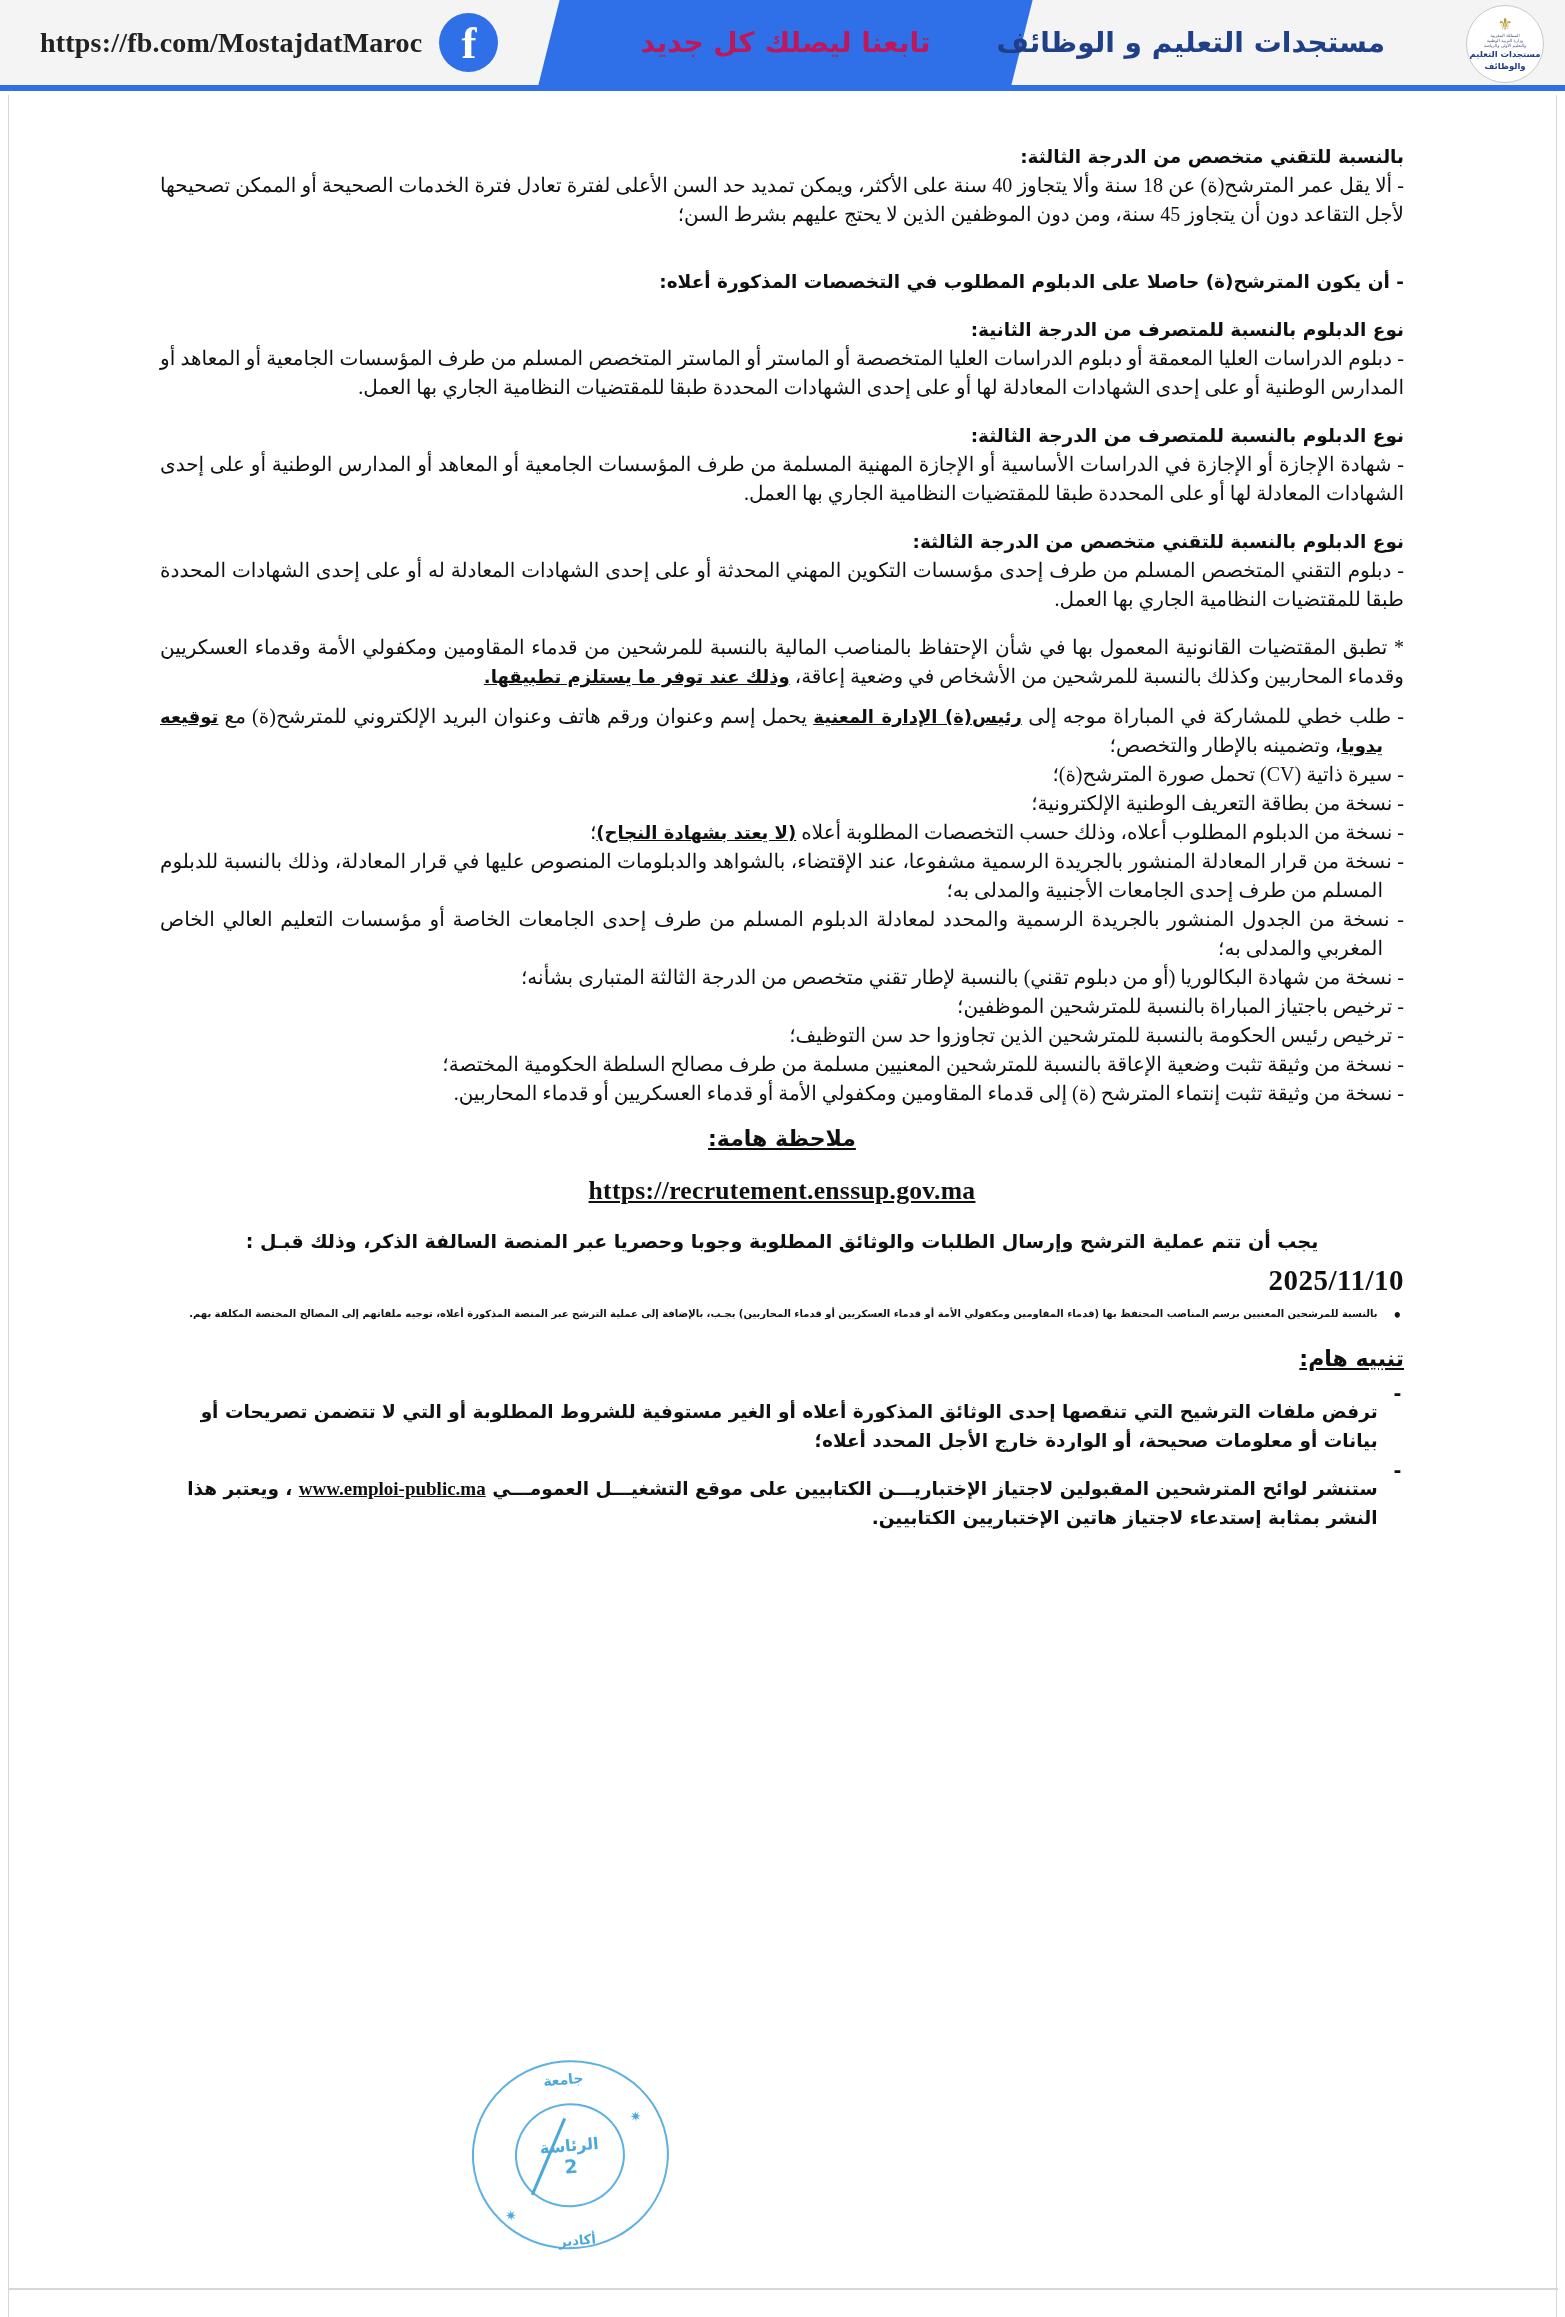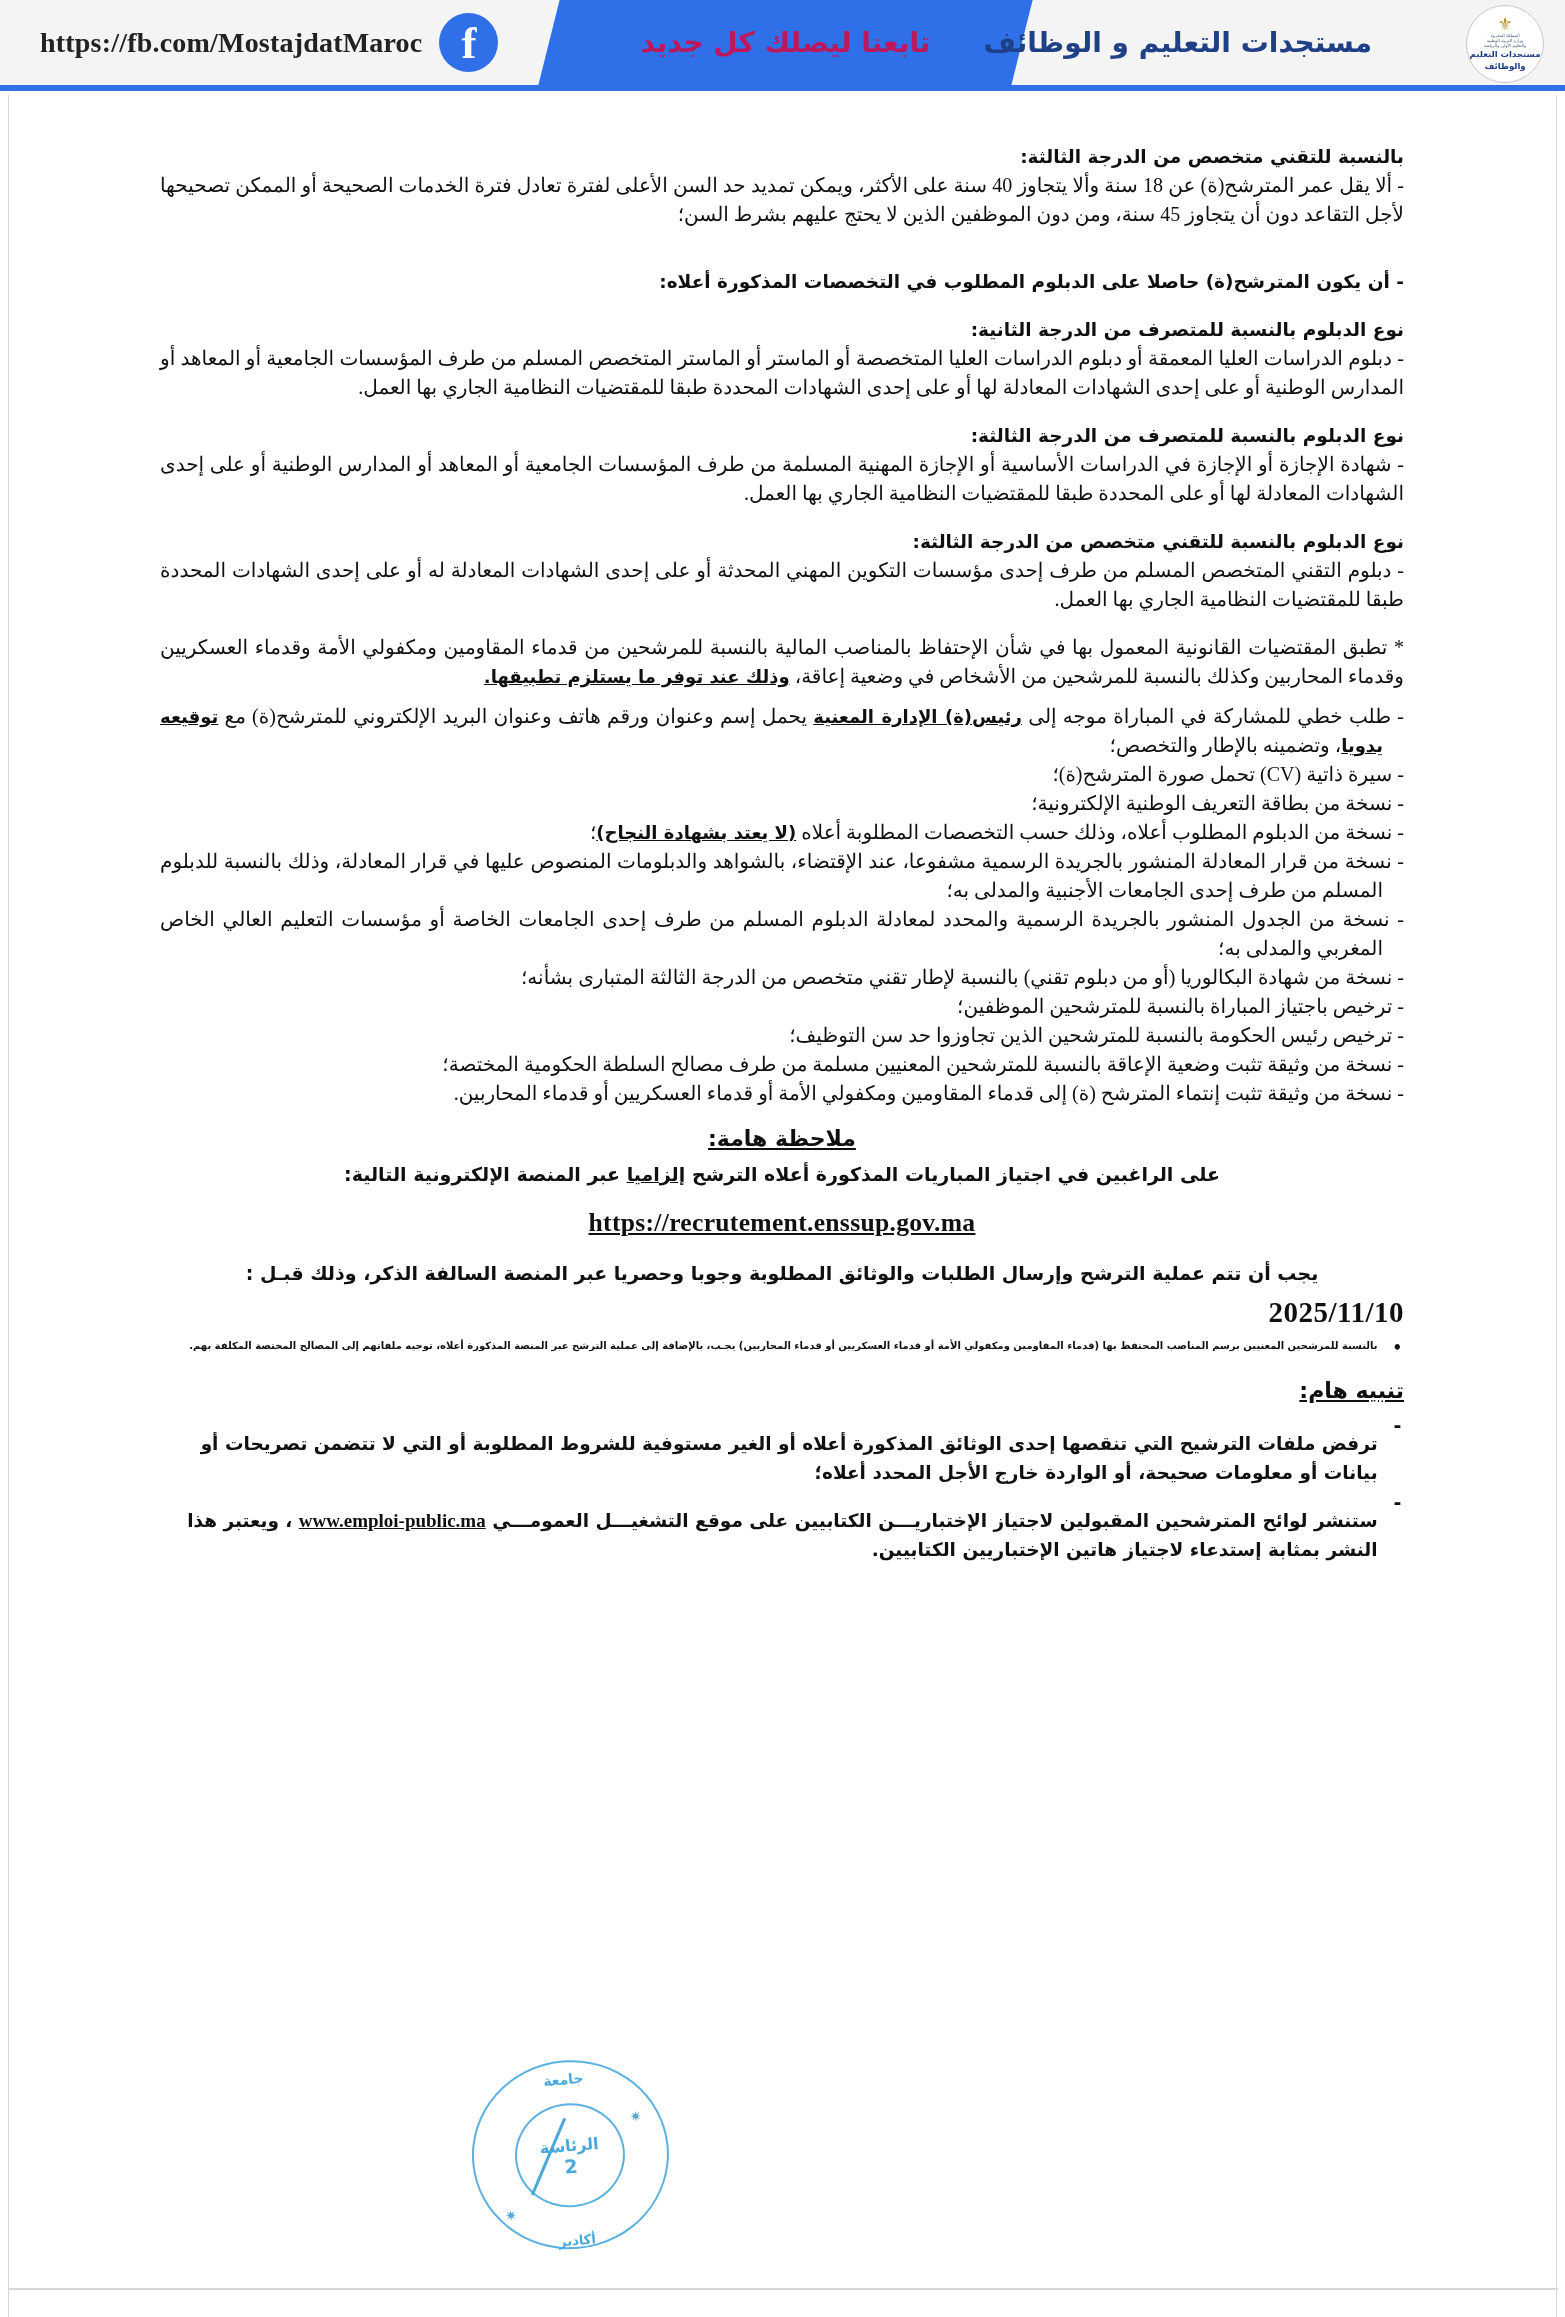--- a/index.html
+++ b/index.html
@@ -94,21 +94,21 @@
     color: #be185d;
     font-family: "DejaVu Sans", sans-serif;
     font-weight: 700;
     font-size: 28px;
     direction: rtl;
     white-space: nowrap;
   }
 
   .banner-right-title {
     position: absolute;
-    right: 193px;
+    right: 180px;
     top: 0;
     height: 85px;
     display: flex;
     align-items: center;
     color: #1f3f86;
     font-family: "DejaVu Sans", sans-serif;
     font-weight: 700;
     font-size: 28px;
     white-space: nowrap;
   }
@@ -467,21 +467,20 @@
       <div class="p hang">- نسخة من شهادة البكالوريا (أو من دبلوم تقني) بالنسبة لإطار تقني متخصص من الدرجة الثالثة المتبارى بشأنه؛</div>
       <div class="p hang">- ترخيص باجتياز المباراة بالنسبة للمترشحين الموظفين؛</div>
       <div class="p hang">- ترخيص رئيس الحكومة بالنسبة للمترشحين الذين تجاوزوا حد سن التوظيف؛</div>
       <div class="p hang">- نسخة من وثيقة تثبت وضعية الإعاقة بالنسبة للمترشحين المعنيين مسلمة من طرف مصالح السلطة الحكومية المختصة؛</div>
       <div class="p hang">- نسخة من وثيقة تثبت إنتماء المترشح (ة) إلى قدماء المقاومين ومكفولي الأمة أو قدماء العسكريين أو قدماء المحاربين.</div>
 
       <div class="spacer-sm"></div>
 
       <div class="sec-title">ملاحظة هامة:</div>
 
-      <div class="center-line"><span>على الراغبين في اجتياز المباريات المذكورة أعلاه الترشح </span><span class="u">إلزاميا</span><span> عبر المنصة الإلكترونية التالية:</span></div>
 
       <div class="spacer-sm"></div>
 
       <div class="url-line">https://recrutement.enssup.gov.ma</div>
 
       <div class="spacer-sm"></div>
 
       <div class="center-line">يجب أن تتم عملية الترشح وإرسال الطلبات والوثائق المطلوبة وجوبا وحصريا عبر المنصة السالفة الذكر، وذلك قبـل :</div>
 
       <div class="date-line">2025/11/10</div>

